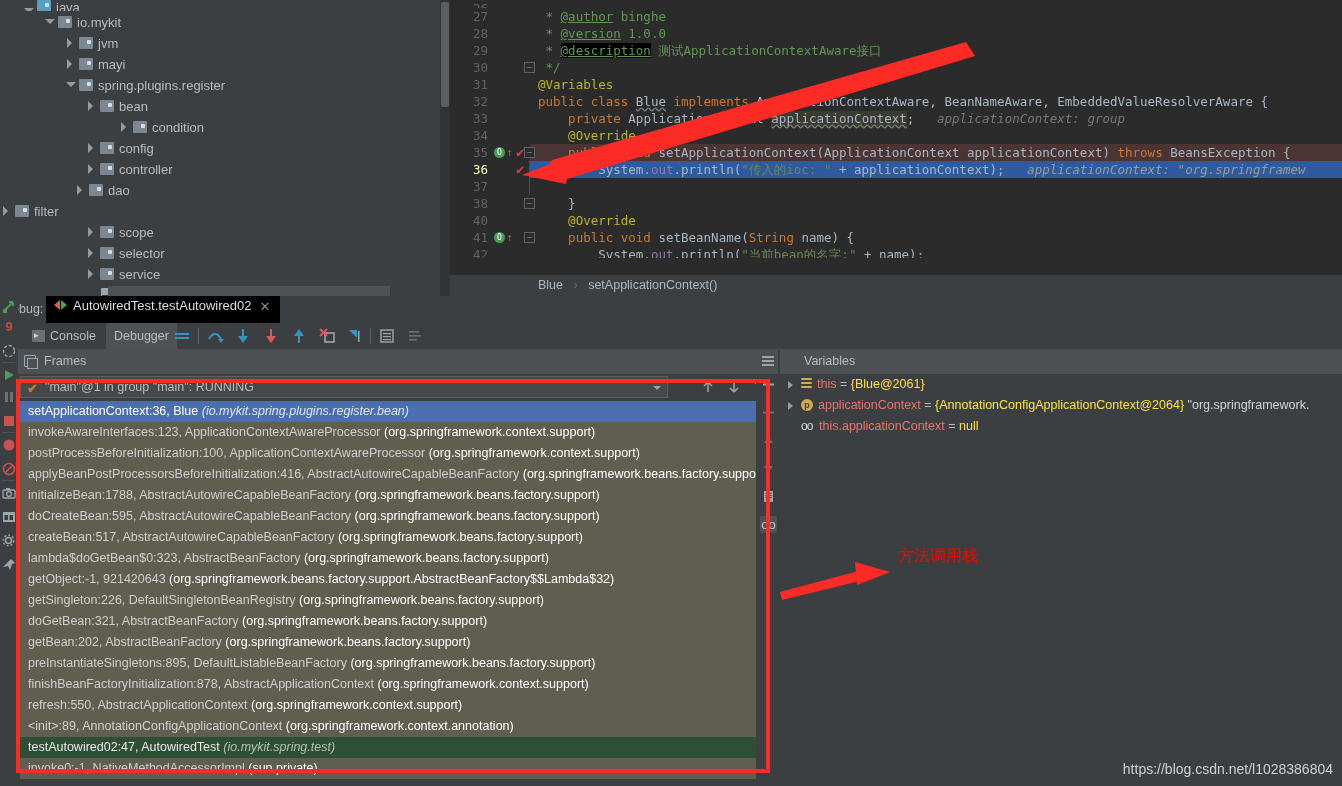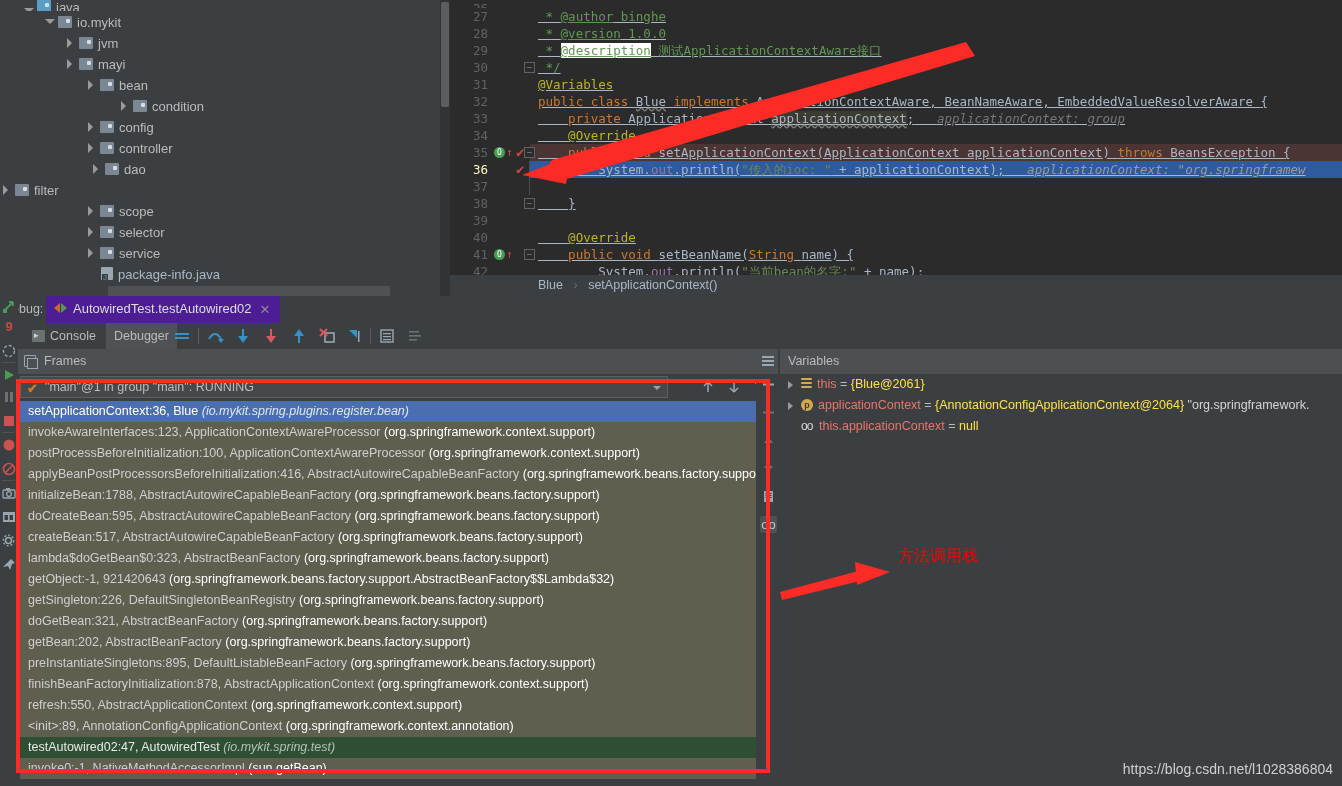--- a/index.html
+++ b/index.html
@@ -77,38 +77,38 @@
   .code-line {
     position: relative; height: 17px; line-height: 17px;
     font-family: "DejaVu Sans Mono", monospace; font-size: 12.5px;
     white-space: pre; color: #a9b7c6;
   }
   .lnum {
     position: absolute; left: 0; top: 0; width: 38px; text-align: right;
     color: #606366; font-family: "DejaVu Sans Mono", monospace; font-size: 12.5px;
   }
   .code-line.cur .lnum { color: #fef9c3; }
-  .ctext { position: absolute; left: 88px; top: 0; white-space: pre; text-decoration: underline; }
+  .ctext { position: absolute; left: 88px; top: 0; white-space: pre; }
   .line-bg {
     position: absolute; left: 80px; right: 0; top: 0; height: 17px;
   }
   .fold {
     position: absolute; left: 74px; top: 3px; width: 11px; height: 11px;
     border: 1px solid #606366; color: #808080; font-size: 9px; line-height: 9px;
     text-align: center; background: #2b2b2b;
   }
   .foldline {
     position: absolute; left: 79px; top: 0; width: 1px; height: 17px;
     background: #4d4d4d;
   }
   
   .kw  { color: #cc7832; }
   .jdoc{ color: #629755; }
   .jtag{ color: #629755; text-decoration: underline; }
-  .jtagh{ color: #629755; background: #ffffff; text-decoration: underline; }
+  .jtagh{ color: #629755; background: #000000; text-decoration: underline; }
   .ann { color: #bbb529; }
   .cls { color: #a9b7c6; }
   .str { color: #6a8759; }
   .fld { color: #9876aa; }
   .hint{ color: #787878; font-style: italic; }
   .hintw{ color: #9b9b9b; font-style: italic; }
   .ident { color: #a9b7c6; }
   .hl-field { background: #3b3b32; }
   .sq { text-decoration: underline wavy #808080; text-decoration-skip-ink: none; }
   
@@ -140,21 +140,21 @@
   #debug-tab-bar {
     position: absolute; left: 0; top: 0; width: 100%; height: 27px;
     background: #3c3f41;
   }
   #debug-label {
     position: absolute; left: 0; top: 0; height: 27px; line-height: 27px;
     font-size: 12.5px; color: #bbbbbb; padding-left: 3px;
   }
   #debug-run-tab {
     position: absolute; left: 46px; top: 0; height: 27px;
-    background: #4c1d95; line-height: 26px; font-size: 13px;
+    background: #000000; line-height: 20px; font-size: 13px;
     color: #dddddd; padding: 0 10px 0 8px; white-space: nowrap;
   }
   #debug-run-tab .dbgico {
     display: inline-block; width: 13px; height: 13px; vertical-align: middle;
     margin: -2px 6px 0 0; position: relative;
   }
   #debug-run-tab .dbgico::before {
     content: ""; position: absolute; left: 0; top: 1px;
     border-top: 5px solid transparent; border-bottom: 5px solid transparent;
     border-right: 6px solid #cc6633;
@@ -190,21 +190,21 @@
   }
   .tsep {
     position: absolute; top: 5px; width: 1px; height: 16px; background: #5a5d5e;
   }
   #frames-header, #variables-header {
     position: absolute; height: 25px; line-height: 25px;
     background: #4c5052; font-size: 12.5px; color: #bbbbbb;
     padding-left: 26px;
   }
   #frames-header { left: 18px; top: 53px; width: 760px; }
-  #variables-header { left: 780px; top: 53px; width: 562px; padding-left: 8px; }
+  #variables-header { left: 780px; top: 53px; width: 562px; padding-left: 24px; }
   .hdr-ico {
     position: absolute; left: 6px; top: 6px; width: 12px; height: 12px;
     border: 1px solid #9aa7b0; border-radius: 1px;
   }
   .hdr-ico::after {
     content: ""; position: absolute; left: 2px; top: 2px;
     width: 9px; height: 9px; border: 1px solid #9aa7b0;
     background: #4c5052;
   }
   .hdr-ico2 {
@@ -341,25 +341,26 @@
 </head>
 <body>
 
 <div id="root">
 
   <div id="project-tree">
       <div class="tree-row" style="padding-left: 22px; height: 11px; line-height: 11px; overflow: hidden;"><span class="tw down"></span><span class="ficon src"></span><span class="tlabel">java</span></div>
       <div class="tree-row" style="padding-left: 43px;"><span class="tw down"></span><span class="ficon"></span><span class="tlabel">io.mykit</span></div>
       <div class="tree-row" style="padding-left: 64px;"><span class="tw right"></span><span class="ficon"></span><span class="tlabel">jvm</span></div>
       <div class="tree-row" style="padding-left: 64px;"><span class="tw right"></span><span class="ficon"></span><span class="tlabel">mayi</span></div>
+      <div class="tree-row" style="padding-left: 64px;"><span class="tw down"></span><span class="ficon"></span><span class="tlabel">spring.plugins.register</span></div>
       <div class="tree-row" style="padding-left: 85px;"><span class="tw right"></span><span class="ficon"></span><span class="tlabel">bean</span></div>
       <div class="tree-row" style="padding-left: 118px;"><span class="tw right"></span><span class="ficon"></span><span class="tlabel">condition</span></div>
       <div class="tree-row" style="padding-left: 85px;"><span class="tw right"></span><span class="ficon"></span><span class="tlabel">config</span></div>
       <div class="tree-row" style="padding-left: 85px;"><span class="tw right"></span><span class="ficon"></span><span class="tlabel">controller</span></div>
-      <div class="tree-row" style="padding-left: 74px; margin-left: 16px;"><span class="tw right"></span><span class="ficon"></span><span class="tlabel">dao</span></div>
+      <div class="tree-row" style="padding-left: 74px;"><span class="tw right"></span><span class="ficon"></span><span class="tlabel">dao</span></div>
       <div class="tree-row" style=""><span class="tw right"></span><span class="ficon"></span><span class="tlabel">filter</span></div>
       <div class="tree-row" style="padding-left: 85px;"><span class="tw right"></span><span class="ficon"></span><span class="tlabel">scope</span></div>
       <div class="tree-row" style="padding-left: 85px;"><span class="tw right"></span><span class="ficon"></span><span class="tlabel">selector</span></div>
       <div class="tree-row" style="padding-left: 85px;"><span class="tw right"></span><span class="ficon"></span><span class="tlabel">service</span></div>
       <div class="tree-row" style="padding-left: 85px;"><span class="tw "></span><span class="jicon"></span><span class="tlabel" style="color: rgb(169, 183, 198);">package-info.java</span></div>
       <div style="position: absolute; left: 108px; top: 286px; width: 282px; height: 10px; background: rgb(78, 82, 84);"></div>
     </div>
 
   <div id="editor-pane">
     <div id="code-area">
@@ -369,21 +370,20 @@
         <div class="code-line"><span class="lnum">29</span><span class="ctext"><span class="jdoc"> * </span><span class="jtagh">@description</span><span class="jdoc"> 测试ApplicationContextAware接口</span></span></div>
         <div class="code-line"><span class="lnum">30</span><span class="fold">−</span><span class="ctext"><span class="jdoc"> */</span></span></div>
         <div class="code-line"><span class="lnum">31</span><span class="ctext"><span class="ann">@Variables</span></span></div>
         <div class="code-line"><span class="lnum">32</span><span class="ctext"><span class="kw">public class </span><span class="sq">Blue</span><span class="kw"> implements </span><span class="ident">ApplicationContextAware, BeanNameAware, EmbeddedValueResolverAware </span><span class="ident">{</span></span></div>
         <div class="code-line"><span class="lnum">33</span><span class="ctext">    <span class="kw">private </span><span class="ident">ApplicationContext </span><span class="hl-field sq">applicationContext</span><span class="cls">;</span>   <span class="hint">applicationContext: group</span></span></div>
         <div class="code-line"><span class="lnum">34</span><span class="ctext">    <span class="ann">@Override</span></span></div>
         <div class="code-line"><div class="line-bg" style="background: rgb(75, 52, 52);"></div><span class="lnum">35</span><span class="ovr" style="left: 44px;">O</span><span class="arrow-up" style="left: 56px;">↑</span><span class="bp" style="left: 66px;">✔</span><span class="fold">−</span><span class="ctext">    <span class="kw">public void </span><span class="ident">setApplicationContext</span><span class="cls">(</span><span class="ident">ApplicationContext applicationContext</span><span class="cls">) </span><span class="kw">throws </span><span class="ident">BeansException </span><span class="cls">{</span></span></div>
         <div class="code-line cur"><div class="line-bg" style="background: rgb(47, 90, 158);"></div><span class="lnum">36</span><span class="bp" style="left: 66px;">✔</span><span class="foldline"></span><span class="ctext">        <span class="ident">System.</span><span class="fld">out</span><span class="ident">.println</span><span class="cls">(</span><span class="str">"传入的ioc: "</span><span class="ident"> + applicationContext</span><span class="cls">);</span>   <span class="hintw">applicationContext: "org.springframew</span></span></div>
         <div class="code-line"><span class="lnum">37</span><span class="foldline"></span></div>
         <div class="code-line"><span class="lnum">38</span><span class="fold">−</span><span class="ctext">    <span class="cls">}</span></span></div>
-        <div class="code-line"><span class="lnum">39</span><span class="ctext"></span></div>
         <div class="code-line"><span class="lnum">40</span><span class="ctext">    <span class="ann">@Override</span></span></div>
         <div class="code-line"><span class="lnum">41</span><span class="ovr" style="left: 44px;">O</span><span class="arrow-up" style="left: 56px;">↑</span><span class="fold">−</span><span class="ctext">    <span class="kw">public void </span><span class="ident">setBeanName</span><span class="cls">(</span><span class="kw">String </span><span class="ident">name</span><span class="cls">) {</span></span></div>
         <div class="code-line" style="height: 12px; overflow: hidden;"><span class="lnum">42</span><span class="ctext">        <span class="ident">System.</span><span class="fld">out</span><span class="ident">.println</span><span class="cls">(</span><span class="str">"当前bean的名字:"</span><span class="ident"> + name</span><span class="cls">);</span></span></div>
       </div>
     <div id="breadcrumb">
       <span>Blue</span>
       <span class="sep">›</span>
       <span>setApplicationContext()</span>
     </div>
   </div>
@@ -515,21 +515,21 @@
           <div class="frame-row"><span>lambda$doGetBean$0:323, AbstractBeanFactory </span><span class="pkg">(org.springframework.beans.factory.support)</span></div>
           <div class="frame-row"><span>getObject:-1, 921420643 </span><span class="pkg">(org.springframework.beans.factory.support.AbstractBeanFactory$$Lambda$32)</span></div>
           <div class="frame-row"><span>getSingleton:226, DefaultSingletonBeanRegistry </span><span class="pkg">(org.springframework.beans.factory.support)</span></div>
           <div class="frame-row"><span>doGetBean:321, AbstractBeanFactory </span><span class="pkg">(org.springframework.beans.factory.support)</span></div>
           <div class="frame-row"><span>getBean:202, AbstractBeanFactory </span><span class="pkg">(org.springframework.beans.factory.support)</span></div>
           <div class="frame-row"><span>preInstantiateSingletons:895, DefaultListableBeanFactory </span><span class="pkg">(org.springframework.beans.factory.support)</span></div>
           <div class="frame-row"><span>finishBeanFactoryInitialization:878, AbstractApplicationContext </span><span class="pkg">(org.springframework.context.support)</span></div>
           <div class="frame-row"><span>refresh:550, AbstractApplicationContext </span><span class="pkg">(org.springframework.context.support)</span></div>
           <div class="frame-row"><span>&lt;init&gt;:89, AnnotationConfigApplicationContext </span><span class="pkg">(org.springframework.context.annotation)</span></div>
           <div class="frame-row test"><span>testAutowired02:47, AutowiredTest </span><span class="pkg">(io.mykit.spring.test)</span></div>
-          <div class="frame-row"><span>invoke0:-1, NativeMethodAccessorImpl </span><span class="pkg">(sun.getBean)</span></div>
+          <div class="frame-row"><span>invoke0:-1, NativeMethodAccessorImpl </span><span class="pkg">(sun.private)</span></div>
         </div>
     </div>
 
     <div id="mid-toolbar">
       <div class="mbtn" style="top:2px">
         <svg width="17" height="17" viewBox="0 0 17 17">
             <rect x="7.5" y="3" width="2" height="11" fill="#9aa7b0"></rect>
             <rect x="3" y="7.5" width="11" height="2" fill="#9aa7b0"></rect>
           </svg>
       </div>

